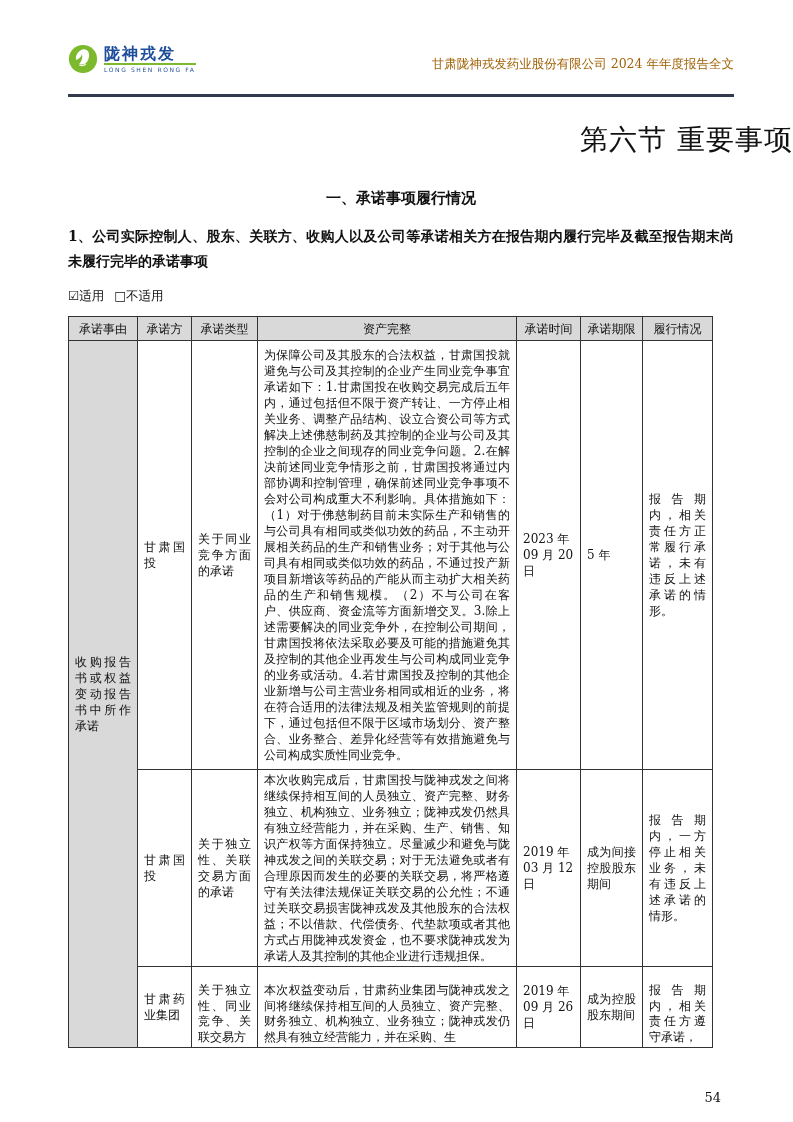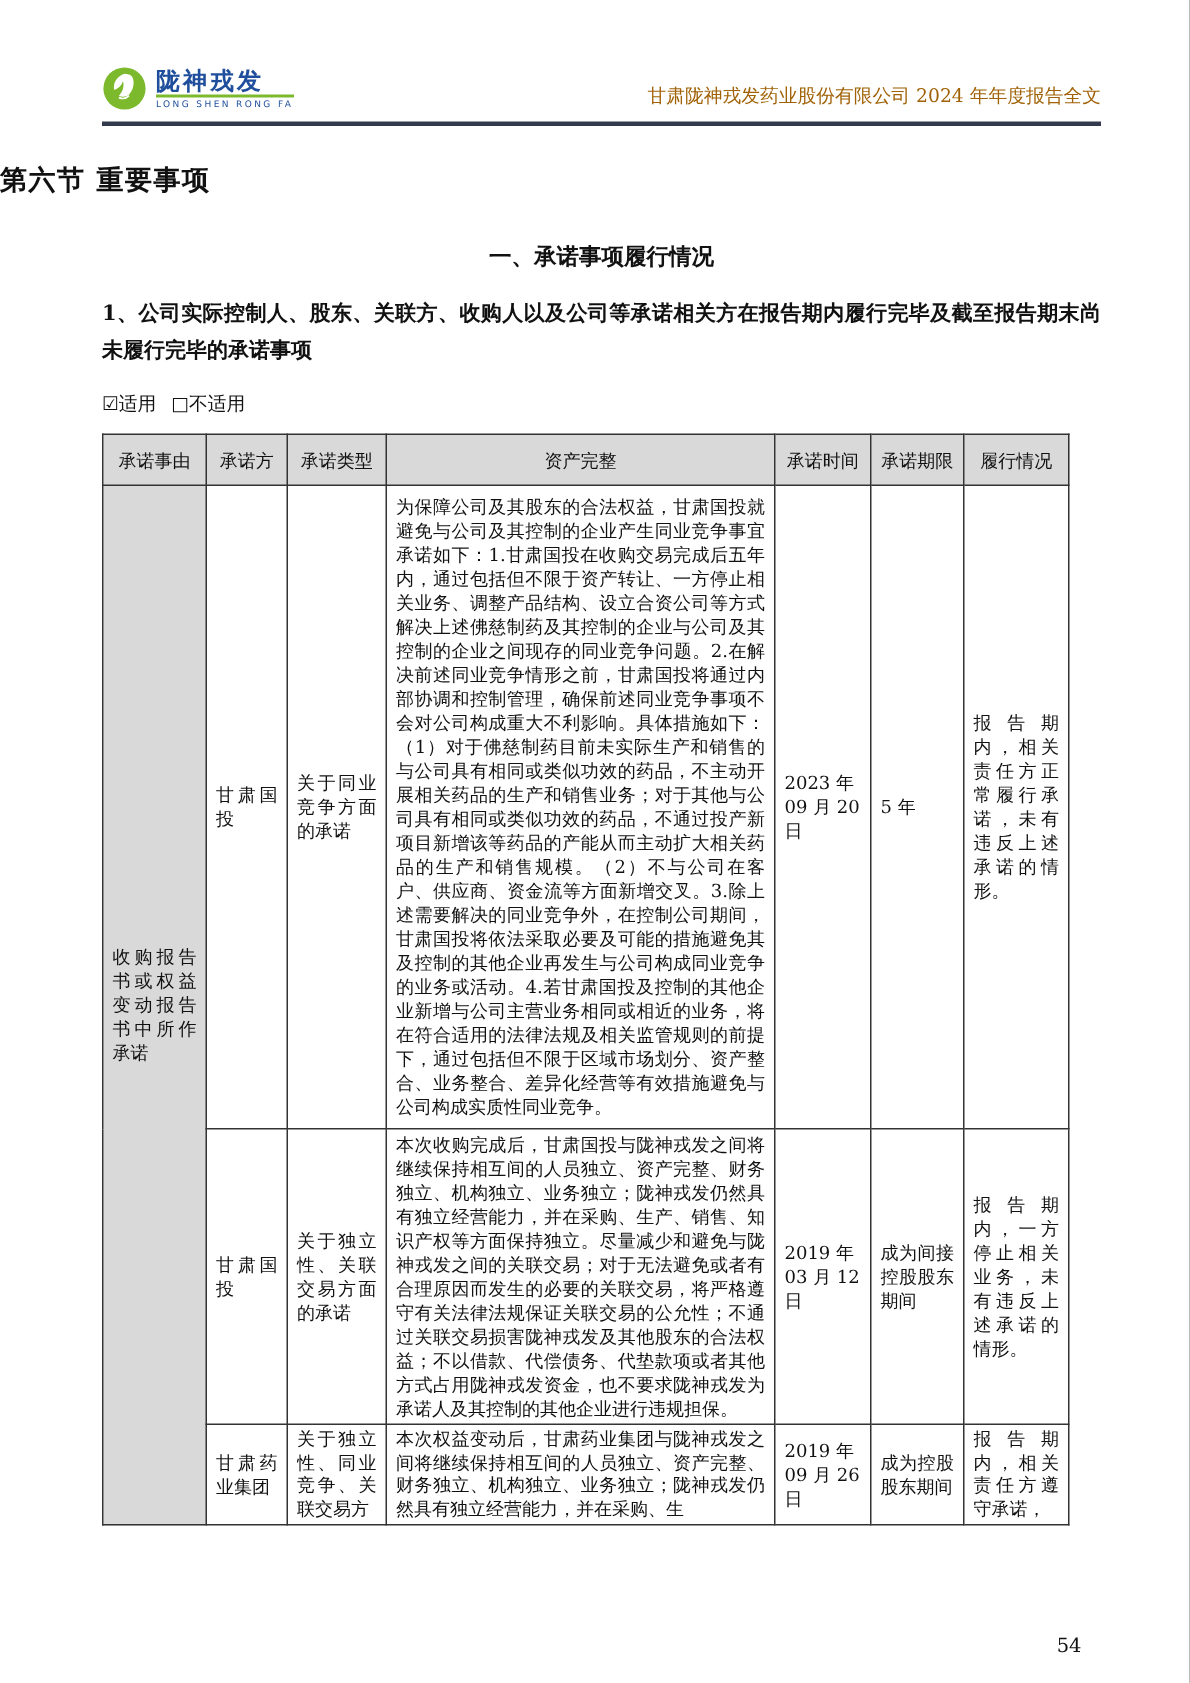--- a/index.html
+++ b/index.html
@@ -17,21 +17,21 @@
     position:relative;
     width:793px; height:1122px;
     margin:0 auto;
     background:#ffffff;
     overflow:hidden;
   }
   
   .header{
     margin:0 59px 0 68px;
     padding-top:44px;
-    padding-bottom:7px;
+    padding-bottom:20px;
     border-bottom:3px solid var(--rule);
     display:flex;
     justify-content:space-between;
     align-items:flex-end;
   }
   .brand{display:flex; align-items:center; gap:6px;}
   .brand svg{display:block;}
   .brand-cn{
     font-size:16px; font-weight:bold; color:var(--brand-blue);
     letter-spacing:2px; line-height:1.1;
@@ -40,22 +40,22 @@
     font-family:"DejaVu Sans","Liberation Sans",sans-serif;
   }
   .brand-en{
     font-size:6px; color:var(--brand-blue); letter-spacing:1.6px;
     margin-top:1px; font-family:"DejaVu Sans","Liberation Sans",sans-serif;
   }
   .doc-title{font-size:12.5px; color:#a16207; line-height:1.2; padding-bottom:3px;}
   
   .section-title{
     margin-top:24px;
-    text-align:left;
-    font-size:18px; font-weight:bold;
+    text-align:right;
+    font-size:28px; font-weight:normal;
     letter-spacing:1px;
   }
   .h1{
     margin:30px 59px 0 68px;
     font-size:15px; font-weight:bold;text-align:center;
   }
   .h2{
     margin:16px 59px 0 68px;
     font-size:14px; font-weight:bold;
     line-height:1.75;
@@ -80,39 +80,39 @@
     border:1px solid var(--border);
     padding:2px 6px;
     vertical-align:middle;
     word-break:normal;
     line-break:strict;
   }
   table.commitments th{
     background:var(--table-gray);
     font-weight:normal;
     text-align:center;
-    height:34px;
+    height:24px;
     padding:2px 2px;
   }
   td.cause{
     background:var(--table-gray);
     text-align:justify;
   }
   td.party{text-align:justify; padding:2px 6px;}
   td.type{text-align:justify;}
   td.content{text-align:justify; padding:2px 6px;}
   td.date{text-align:left;}
   td.term{text-align:justify;}
   td.perf{text-align:justify;}
   tr.row1 td{height:429px;margin-top:48px;}
   tr.row2 td{height:150px;}
   tr.row3 td{height:63px;}
   tr.row3 td.clip{vertical-align:top;}
   tr.row3 td.clip .clip-box{
-    height:62px; overflow:hidden; line-height:15.5px;
+    height:62px; overflow:hidden; line-height:15.5px;margin-top:14px;
   }
   
   .page-number{
     position:absolute;
     top:1042px; right:72px;
     font-size:13px;
     margin-top:48px;
   }
 </style>
 </head>

